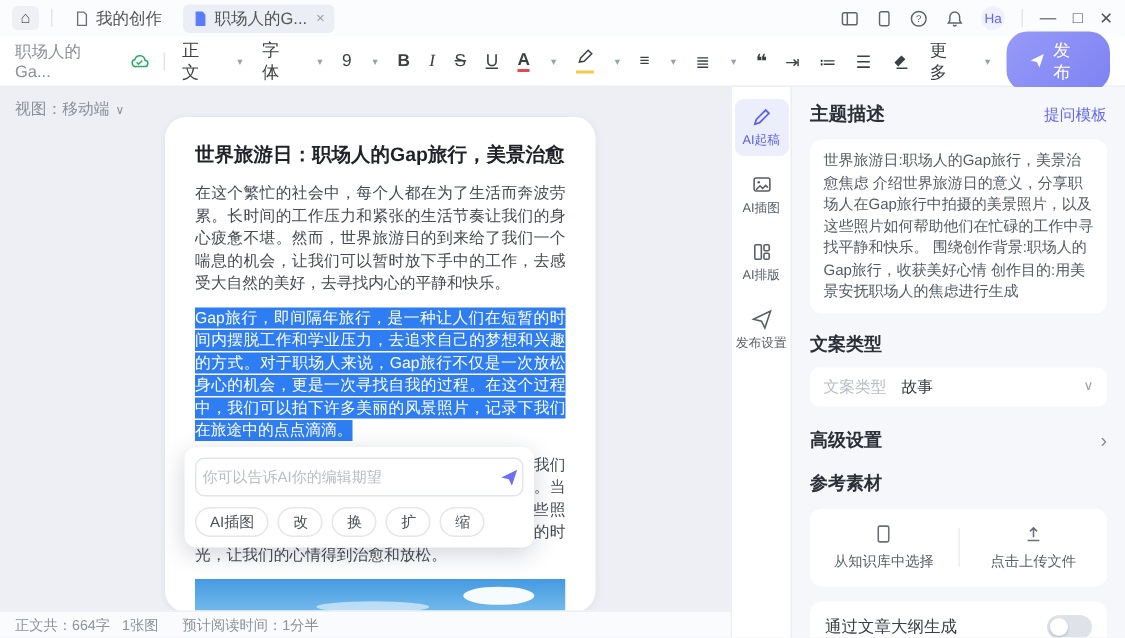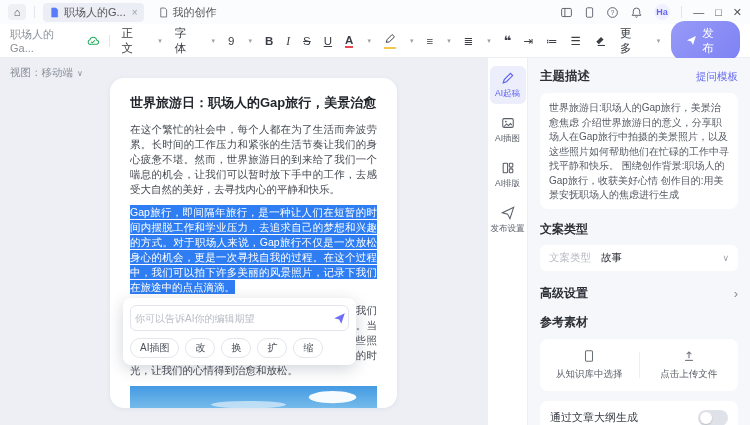--- a/index.html
+++ b/index.html
@@ -11,21 +11,21 @@
             background:#fbfcfe;font-size:11px;color:#555;}
   .home-btn{width:18px;height:16px;background:#eef0f4;border-radius:4px;display:flex;
             align-items:center;justify-content:center;font-size:11px;color:#555;cursor:pointer;}
   .tb-divider{width:1px;height:12px;background:#e3e5ea;}
   .tb-tab{display:flex;align-items:center;gap:4px;padding:2px 6px;border-radius:4px;cursor:pointer;}
   .tb-tab.active{background:#eceef6;}
   .tab-close{color:#9aa0a8;font-size:10px;margin-left:2px;}
   .win-icons{margin-left:auto;display:flex;align-items:center;gap:11px;color:#5f646c;}
   .win-icons svg{display:block;}
   .avatar{width:16px;height:16px;border-radius:50%;background:#f0f1ff;color:#6467f0;
-          font-size:9px;font-weight:700;display:flex;align-items:center;justify-content:center;}
+          font-size:9px;font-weight:400;display:flex;align-items:center;justify-content:center;}
   .winctl{font-size:11px;color:#555;}
   
   .toolbar{height:33px;display:flex;align-items:center;padding:0 10px;gap:9px;
            border-bottom:1px solid #eceef2;background:#fff;font-size:11.5px;color:#3c4046;}
   .docname{color:#8a8f98;font-size:11px;}
   .tbtn{display:flex;align-items:center;gap:14px;cursor:pointer;padding:2px 2px;border-radius:3px;}
   .caret{font-size:7px;color:#9aa0a8;}
   .g-bold{font-weight:700;}
   .g-italic{font-style:italic;font-family:"Liberation Serif",serif;}
   .g-strike{text-decoration:line-through;}
@@ -97,32 +97,32 @@
 </head>
 <body>
 
 <div class="app">
 
   <div class="titlebar">
     <div class="home-btn">
       <span>⌂</span>
     </div>
     <div class="tb-divider"></div>
+    <div class="tb-tab">
+      <svg width="11" height="11" viewBox="0 0 16 16">
+          <path d="M4 1.5h6l2.5 2.5v10.5H4z" fill="none" stroke="#6b7078" stroke-width="1.3"></path>
+        </svg>
+      <span>我的创作</span>
+    </div>
     <div class="tb-tab active">
       <svg width="11" height="11" viewBox="0 0 16 16">
           <path d="M4 1.5h6l2.5 2.5v10.5H4z" fill="#5b7cfa" stroke="#5b7cfa" stroke-width="1"></path>
         </svg>
       <span>职场人的G...</span>
       <span class="tab-close">×</span>
-    </div>
-    <div class="tb-tab">
-      <svg width="11" height="11" viewBox="0 0 16 16">
-          <path d="M4 1.5h6l2.5 2.5v10.5H4z" fill="none" stroke="#6b7078" stroke-width="1.3"></path>
-        </svg>
-      <span>我的创作</span>
     </div>
     <div class="win-icons">
       <svg width="13" height="13" viewBox="0 0 16 16">
           <rect x="2" y="3" width="12" height="10" rx="1.5" fill="none" stroke="#5f646c" stroke-width="1.2"></rect>
           <line x1="6" y1="3" x2="6" y2="13" stroke="#5f646c" stroke-width="1.2"></line>
         </svg>
       <svg width="11" height="13" viewBox="0 0 14 16">
           <rect x="3" y="2" width="8" height="12" rx="1.5" fill="none" stroke="#5f646c" stroke-width="1.2"></rect>
         </svg>
       <svg width="13" height="13" viewBox="0 0 16 16">
@@ -338,15 +338,22 @@
       </div>
       <div class="toggle-card">
         <span>通过文章大纲生成</span>
         <div class="toggle">
             <div class="knob"></div>
           </div>
       </div>
 
     </div>
 
+    <div class="statusbar">
+      <span class="grp">
+        <span>正文共：664字</span>
+        <span>1张图</span>
+      </span>
+      <span>预计阅读时间：1分半</span>
+    </div>
 
   </div>
 </div>
 
 </body></html>

